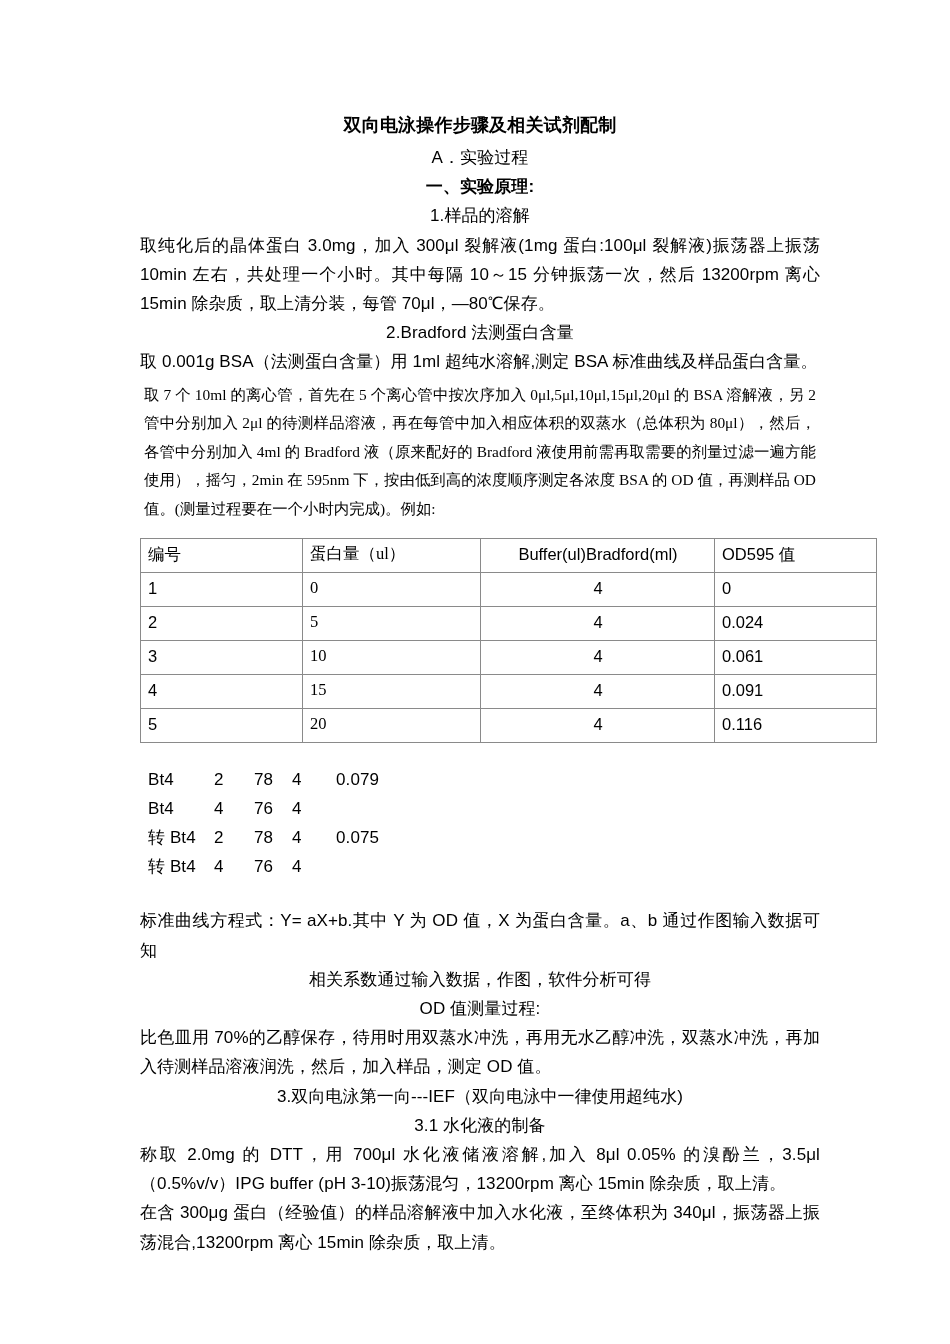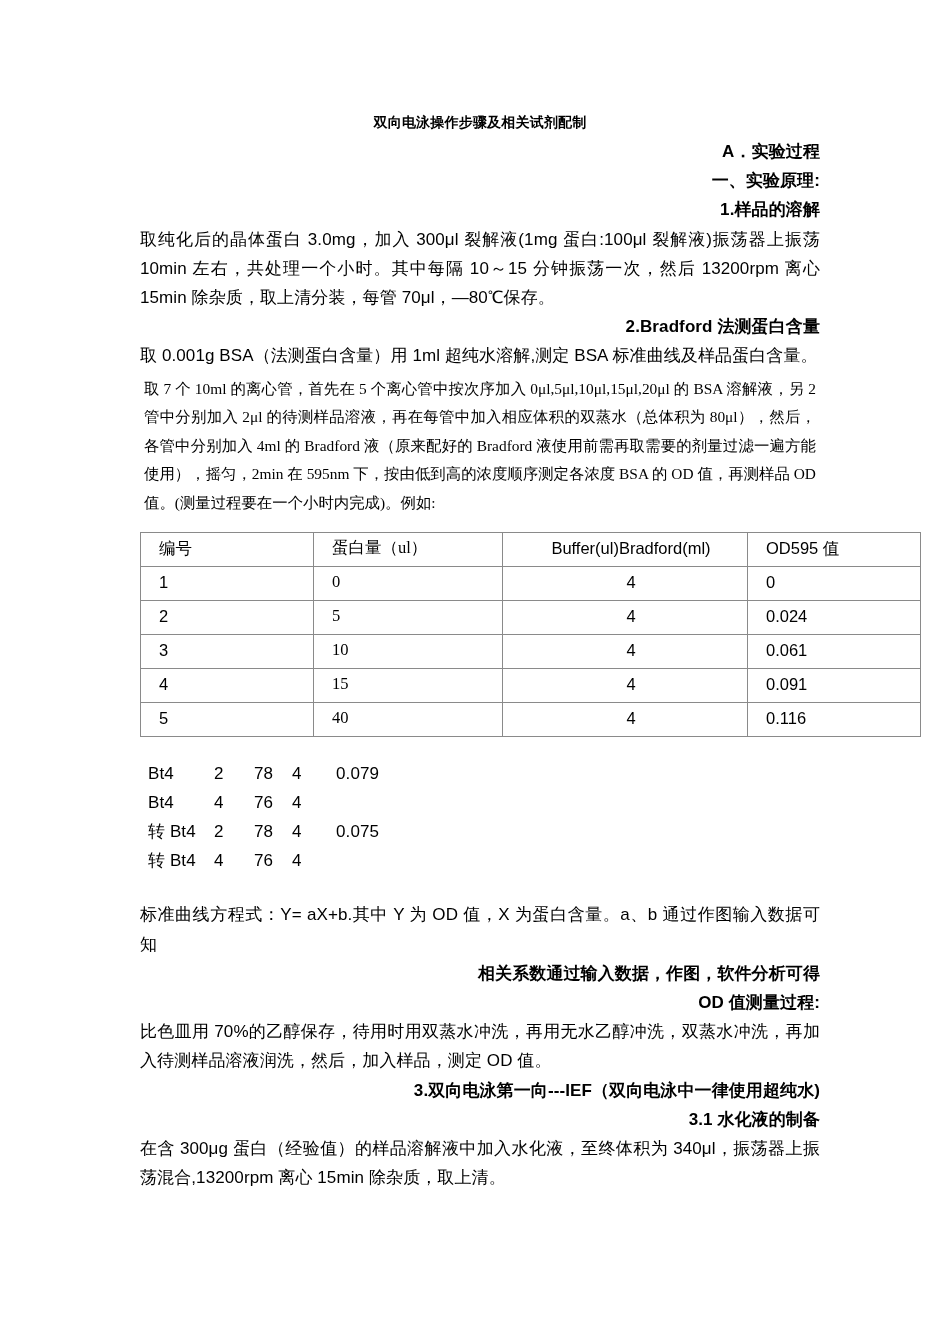--- a/index.html
+++ b/index.html
@@ -20,42 +20,41 @@
     box-sizing: border-box;
   }
   .content {
     position: absolute;
     left: 140px;
     top: 112px;
     width: 680px;
   }
   
   .doc-title {
-    font-size: 14px;
+    font-size: 18px;
     font-weight: bold;
     text-align: center;
     letter-spacing: 0.2px;
     line-height: 1.5;
     margin: 0 0 4px 0;
   }
   
   .p {
     font-size: 17px;
     line-height: 29.2px;
     margin: 0;
     text-align: justify;
     text-justify: inter-character;
     letter-spacing: 0.1px;
   }
   .p.bold {
     font-weight: bold;
   }
   .p.nowrap-just {
-    text-align: right;
-    font-weight: bold;
+    text-align: center;
   }
   
   .p-serif {
     font-family: Liberation Serif, serif;
     font-size: 15.4px;
     line-height: 28.6px;
     margin: 4px;
     text-align: justify;
     text-justify: inter-character;
   }
@@ -63,21 +62,21 @@
   table.data-table {
     border-collapse: collapse;
     width: 680px;
     margin: 14px 0 0 0;
     table-layout: fixed;
   }
   table.data-table td {
     border: 1px solid #8a8a8a;
     font-size: 16.5px;
     font-family: "Liberation Sans", sans-serif;
-    padding: 3px 6px 4px 18px;
+    padding: 3px 6px 4px 7px;
     height: 26px;
     vertical-align: middle;
     line-height: 1.25;
     color: #000;
   }
   table.data-table tr td:nth-child(1) { width: 148px; }
   table.data-table tr td:nth-child(2) { width: 164px; font-family: Liberation Serif, serif; }
   table.data-table tr td:nth-child(3) { width: 220px; text-align: center; }
   table.data-table tr td:nth-child(4) { width: 148px; }
   
@@ -164,21 +163,21 @@
           <td>0.061</td>
         </tr>
         <tr>
           <td>4</td>
           <td>15</td>
           <td>4</td>
           <td>0.091</td>
         </tr>
         <tr>
           <td>5</td>
-          <td>40</td>
+          <td>20</td>
           <td>4</td>
           <td>0.116</td>
         </tr>
       </tbody>
     </table>
 
     <div class="bt-block">
       <span class="bt-row"><span class="bt-label">Bt4</span><span class="bt-c1">2</span><span class="bt-c2">78</span><span class="bt-c3">4</span><span class="bt-c4">0.079</span></span>
       <span class="bt-row"><span class="bt-label">Bt4</span><span class="bt-c1">4</span><span class="bt-c2">76</span><span class="bt-c3">4</span><span class="bt-c4"></span></span>
       <span class="bt-row"><span class="bt-label">转 Bt4</span><span class="bt-c1">2</span><span class="bt-c2">78</span><span class="bt-c3">4</span><span class="bt-c4">0.075</span></span>
@@ -192,17 +191,18 @@
     <p class="p nowrap-just">相关系数通过输入数据，作图，软件分析可得</p>
 
     <p class="p nowrap-just">OD 值测量过程:</p>
 
     <p class="p">比色皿用 70%的乙醇保存，待用时用双蒸水冲洗，再用无水乙醇冲洗，双蒸水冲洗，再加入待测样品溶液润洗，然后，加入样品，测定 OD 值。</p>
 
     <p class="p nowrap-just">3.双向电泳第一向---IEF（双向电泳中一律使用超纯水)</p>
 
     <p class="p nowrap-just">3.1 水化液的制备</p>
 
+    <p class="p">称取 2.0mg 的 DTT，用 700μl 水化液储液溶解,加入 8μl 0.05% 的溴酚兰，3.5μl（0.5%v/v）IPG buffer (pH 3-10)振荡混匀，13200rpm 离心 15min 除杂质，取上清。</p>
 
     <p class="p">在含 300μg 蛋白（经验值）的样品溶解液中加入水化液，至终体积为 340μl，振荡器上振荡混合,13200rpm 离心 15min 除杂质，取上清。</p>
 
   </div>
 </div>
 
 </body></html>

